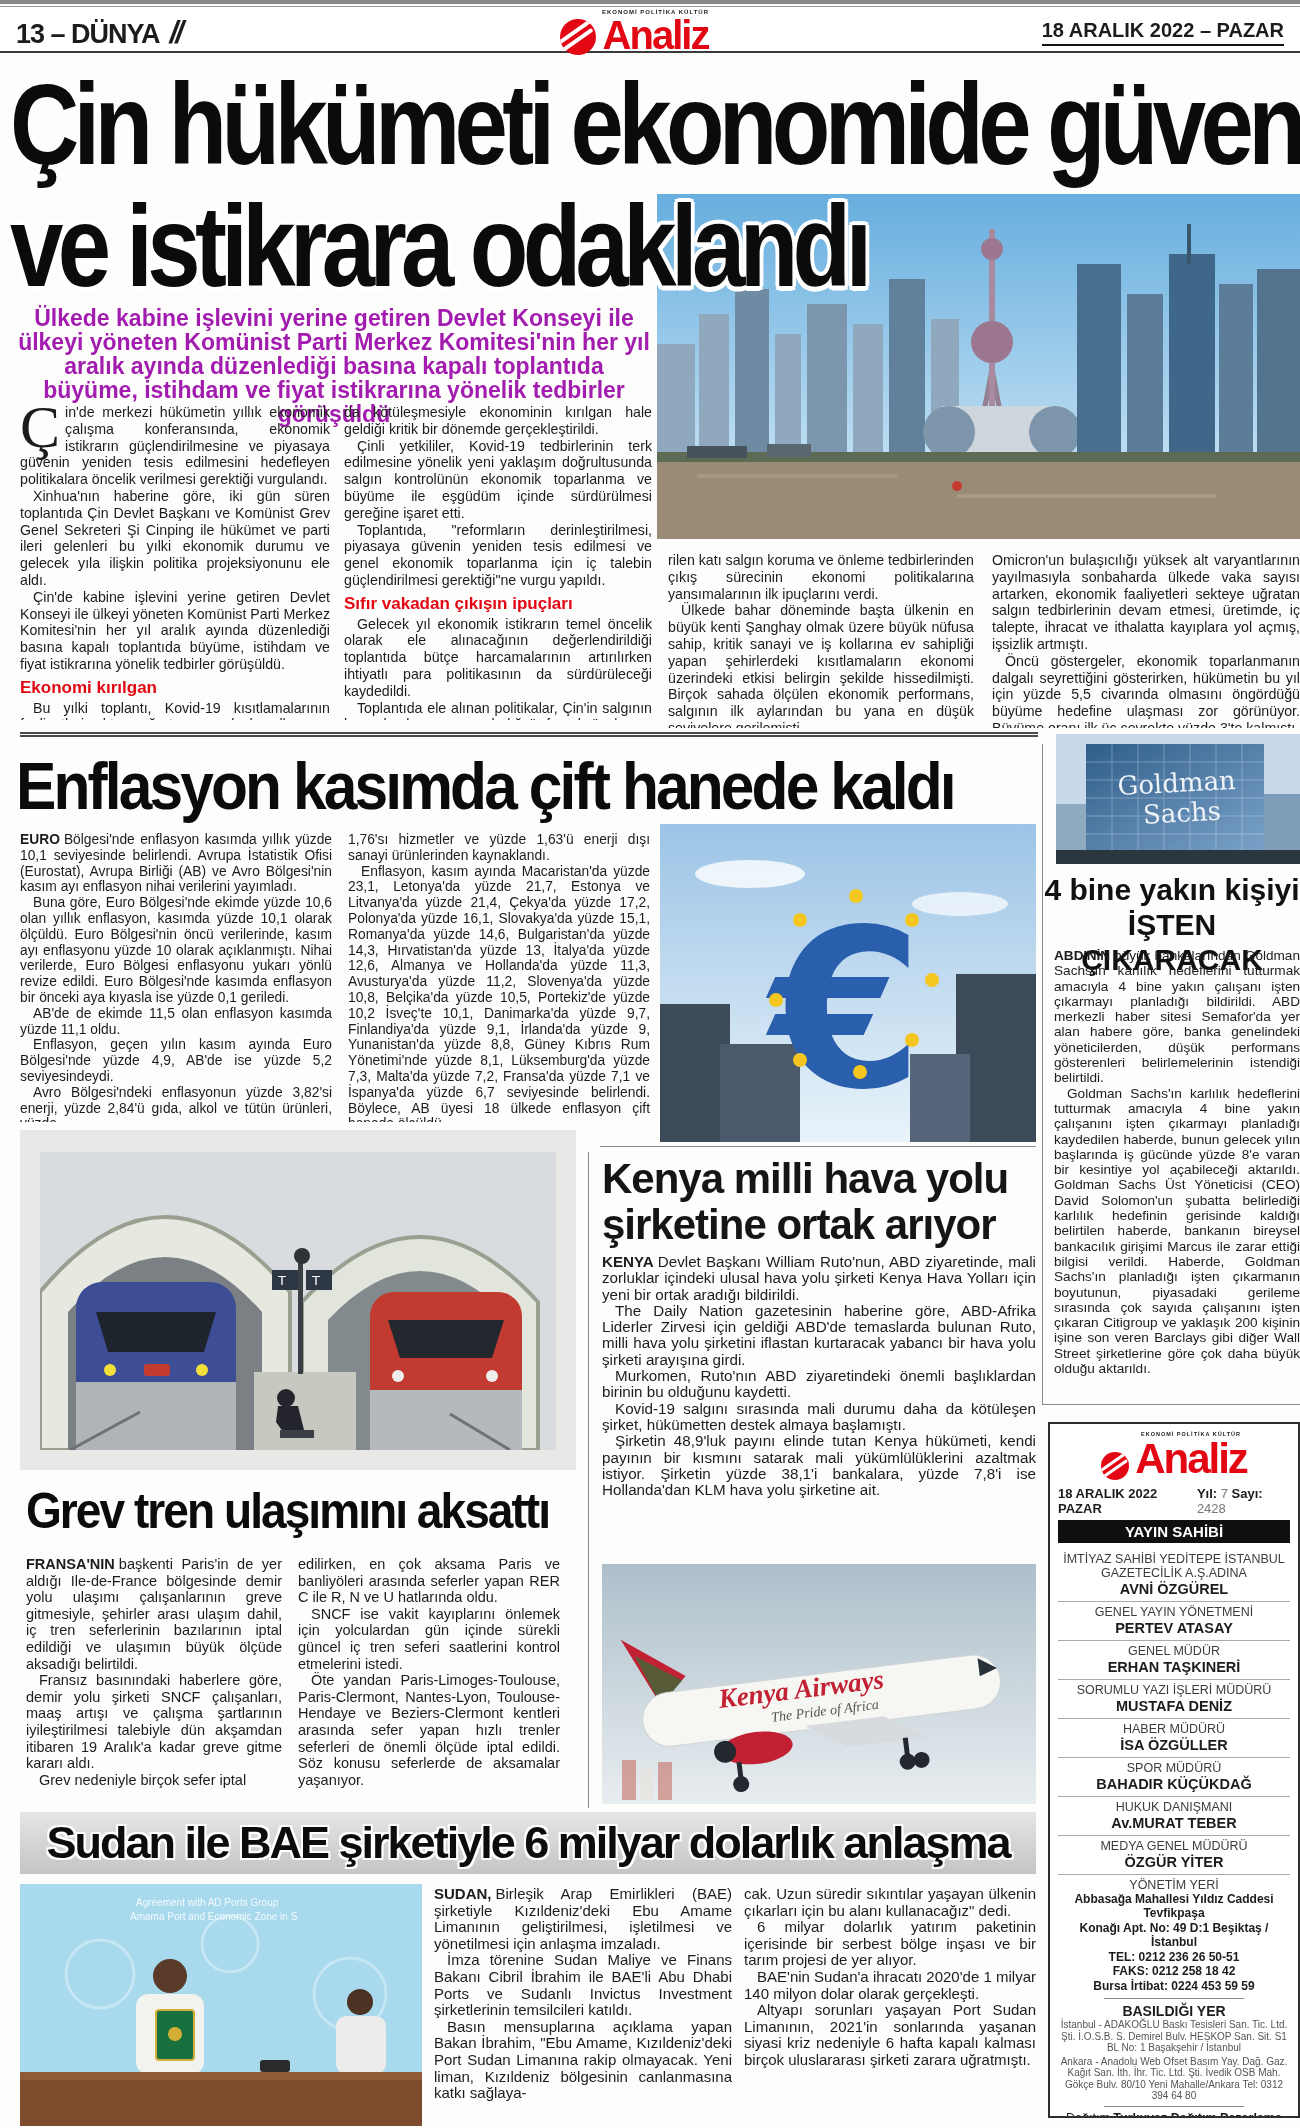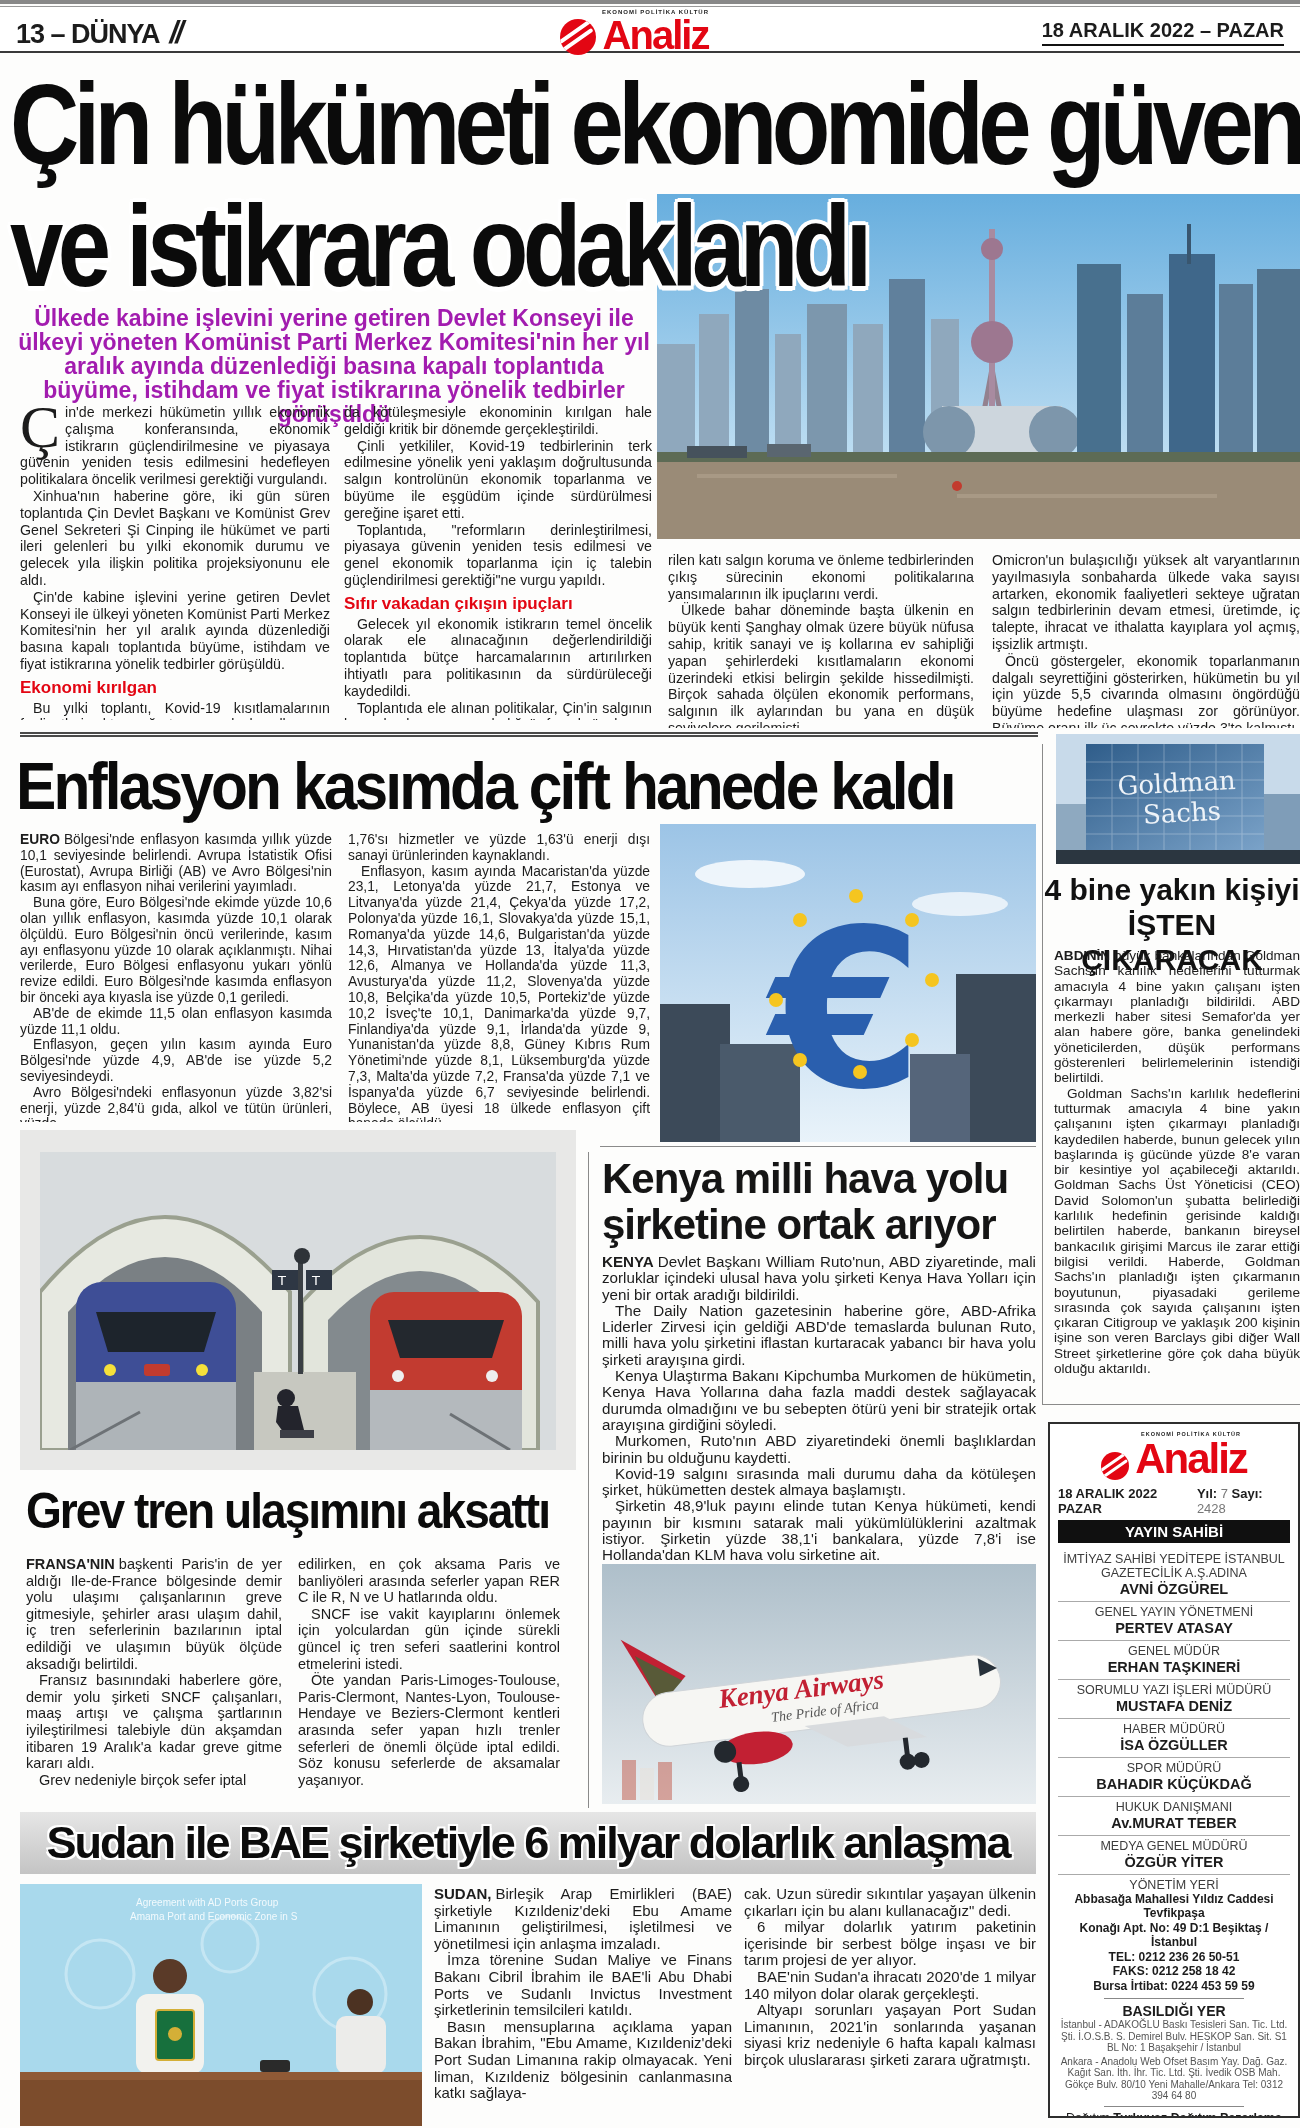--- a/index.html
+++ b/index.html
@@ -340,21 +340,20 @@
   <div class="abs hrule" style="left:600px;top:1142px;width:436px;"></div>
 
   <div class="abs" style="left:602px;top:1152px;width:436px;">
     <div class="h-kenya">Kenya milli hava yolu</div>
     <div class="h-kenya">şirketine ortak arıyor</div>
   </div>
 
   <div class="col kenya-col" style="left:602px;top:1250px;width:434px;height:306px;">
     <p><b class="lead">KENYA</b><span>Devlet Başkanı William Ruto'nun, ABD ziyaretinde, mali zorluklar içindeki ulusal hava yolu şirketi Kenya Hava Yolları için yeni bir ortak aradığı bildirildi.</span></p>
     <p>The Daily Nation gazetesinin haberine göre, ABD-Afrika Liderler Zirvesi için geldiği ABD'de temaslarda bulunan Ruto, milli hava yolu şirketini iflastan kurtaracak yabancı bir hava yolu şirketi arayışına girdi.</p>
-    <p>Kenya Ulaştırma Bakanı Kipchumba Murkomen de hükümetin, Kenya Hava Yollarına daha fazla maddi destek sağlayacak durumda olmadığını ve bu sebepten ötürü yeni bir stratejik ortak arayışına girdiğini söyledi.</p>
     <p>Murkomen, Ruto'nın ABD ziyaretindeki önemli başlıklardan birinin bu olduğunu kaydetti.</p>
     <p>Kovid-19 salgını sırasında mali durumu daha da kötüleşen şirket, hükümetten destek almaya başlamıştı.</p>
     <p>Şirketin 48,9'luk payını elinde tutan Kenya hükümeti, kendi payının bir kısmını satarak mali yükümlülüklerini azaltmak istiyor. Şirketin yüzde 38,1'i bankalara, yüzde 7,8'i ise Hollanda'dan KLM hava yolu şirketine ait.</p>
   </div>
 
   <div class="abs" style="left:602px;top:1560px;">
     <svg width="434" height="240" viewBox="0 0 434 240">
       <defs>
         <linearGradient id="sky3" x1="0" y1="0" x2="0" y2="1">
           <stop offset="0" stop-color="#aebfca"></stop>

